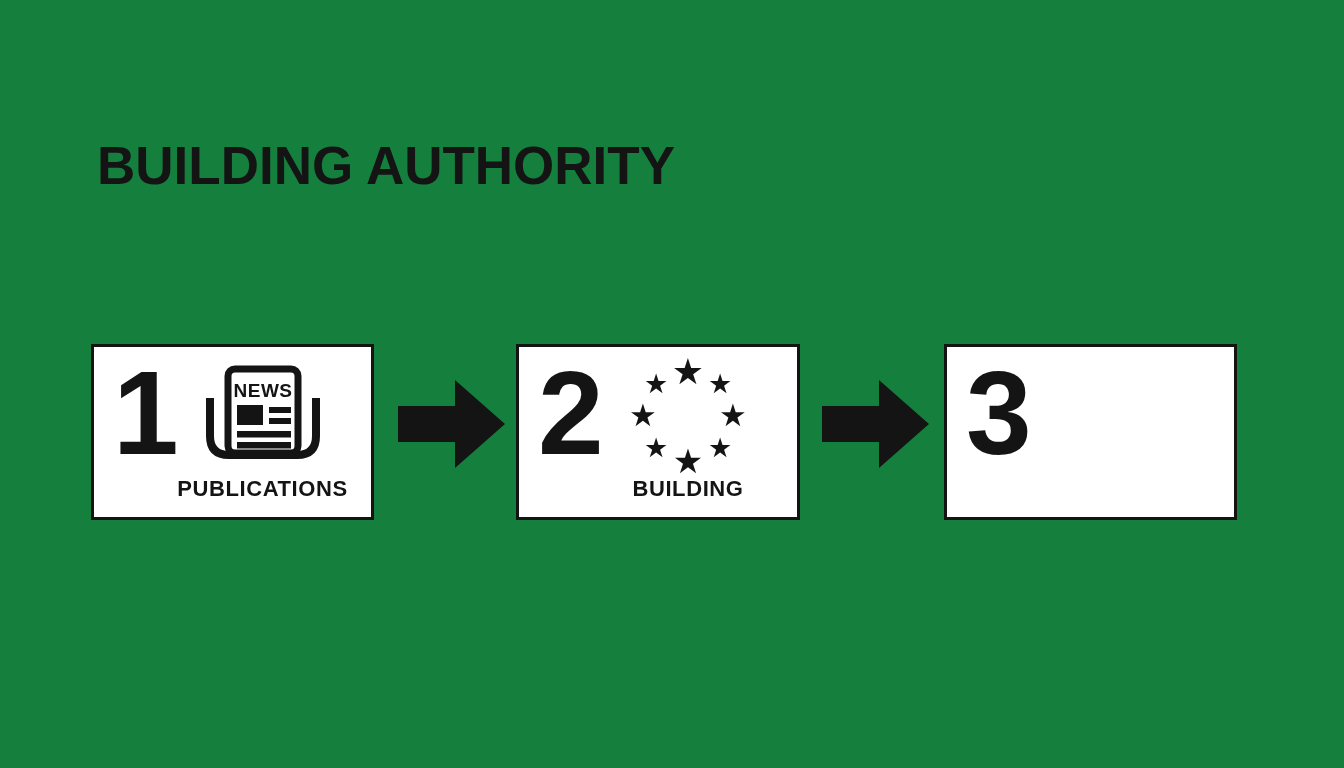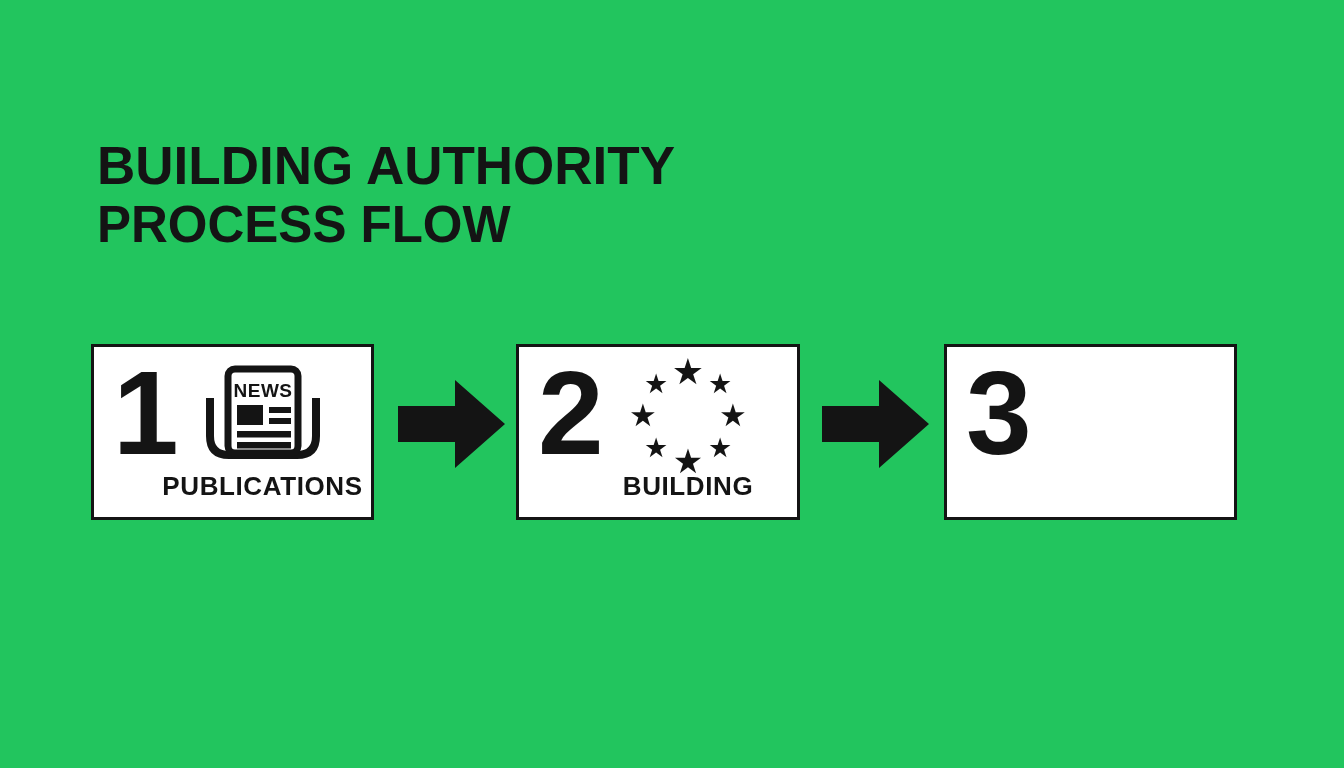--- a/index.html
+++ b/index.html
@@ -5,21 +5,21 @@
   html, body { margin: 0; padding: 0; }
   body {
     width: 1344px; height: 768px;
     background: #f2f2f0;
     font-family: "Liberation Sans", sans-serif;
     -webkit-font-smoothing: antialiased;
   }
   .canvas {
     position: relative;
     width: 1344px; height: 768px;
-    background: #22c55e;
+    background: #15803d;
     overflow: hidden;
     color: #141414;
   }
   
   .title-block {
     position: absolute;
     left: 97px; top: 136px;
   }
   .title-line {
     font-weight: bold;
@@ -57,21 +57,21 @@
   }
   .icon-wrap {
     position: absolute;
     left: 50%; top: 70px;
     transform: translate(-50%, -50%);
   }
   .step-label {
     position: absolute;
     left: 50%; bottom: 15px;
     transform: translateX(-50%);
-    font-size: 26px;
+    font-size: 22px;
     font-weight: bold;
     letter-spacing: 0.6px;
     white-space: nowrap;
     color: #141414;
   }
 
   
   .flow-arrow {
     position: absolute;
     top: 379px;
@@ -101,21 +101,20 @@
   .star-w  { left: 12px;  top: 57px;  font-size: 31px; }
   .star-nw { left: 25px;  top: 25px;  font-size: 27px; }
 </style>
 </head>
 <body>
 
 <div class="canvas">
 
   <div class="title-block">
     <div class="title-line title-line-1">BUILDING AUTHORITY</div>
-    <div class="title-line title-line-2">PROCESS FLOW</div>
   </div>
 
   <div class="step-box step-box-1">
     <div class="step-number">1</div>
     <div class="step-content">
       <div class="icon-wrap">
         <svg width="124" height="102" viewBox="0 0 124 102">
           <path d="M9 34 V72 Q9 91 28 91 H96 Q115 91 115 72 V34" fill="none" stroke="#141414" stroke-width="8"></path>
           <rect x="27" y="5" width="70" height="84" rx="7" fill="#ffffff" stroke="#141414" stroke-width="7"></rect>
           <text x="62" y="33" text-anchor="middle" font-size="19" font-weight="bold" letter-spacing="0.5" fill="#141414">NEWS</text>

